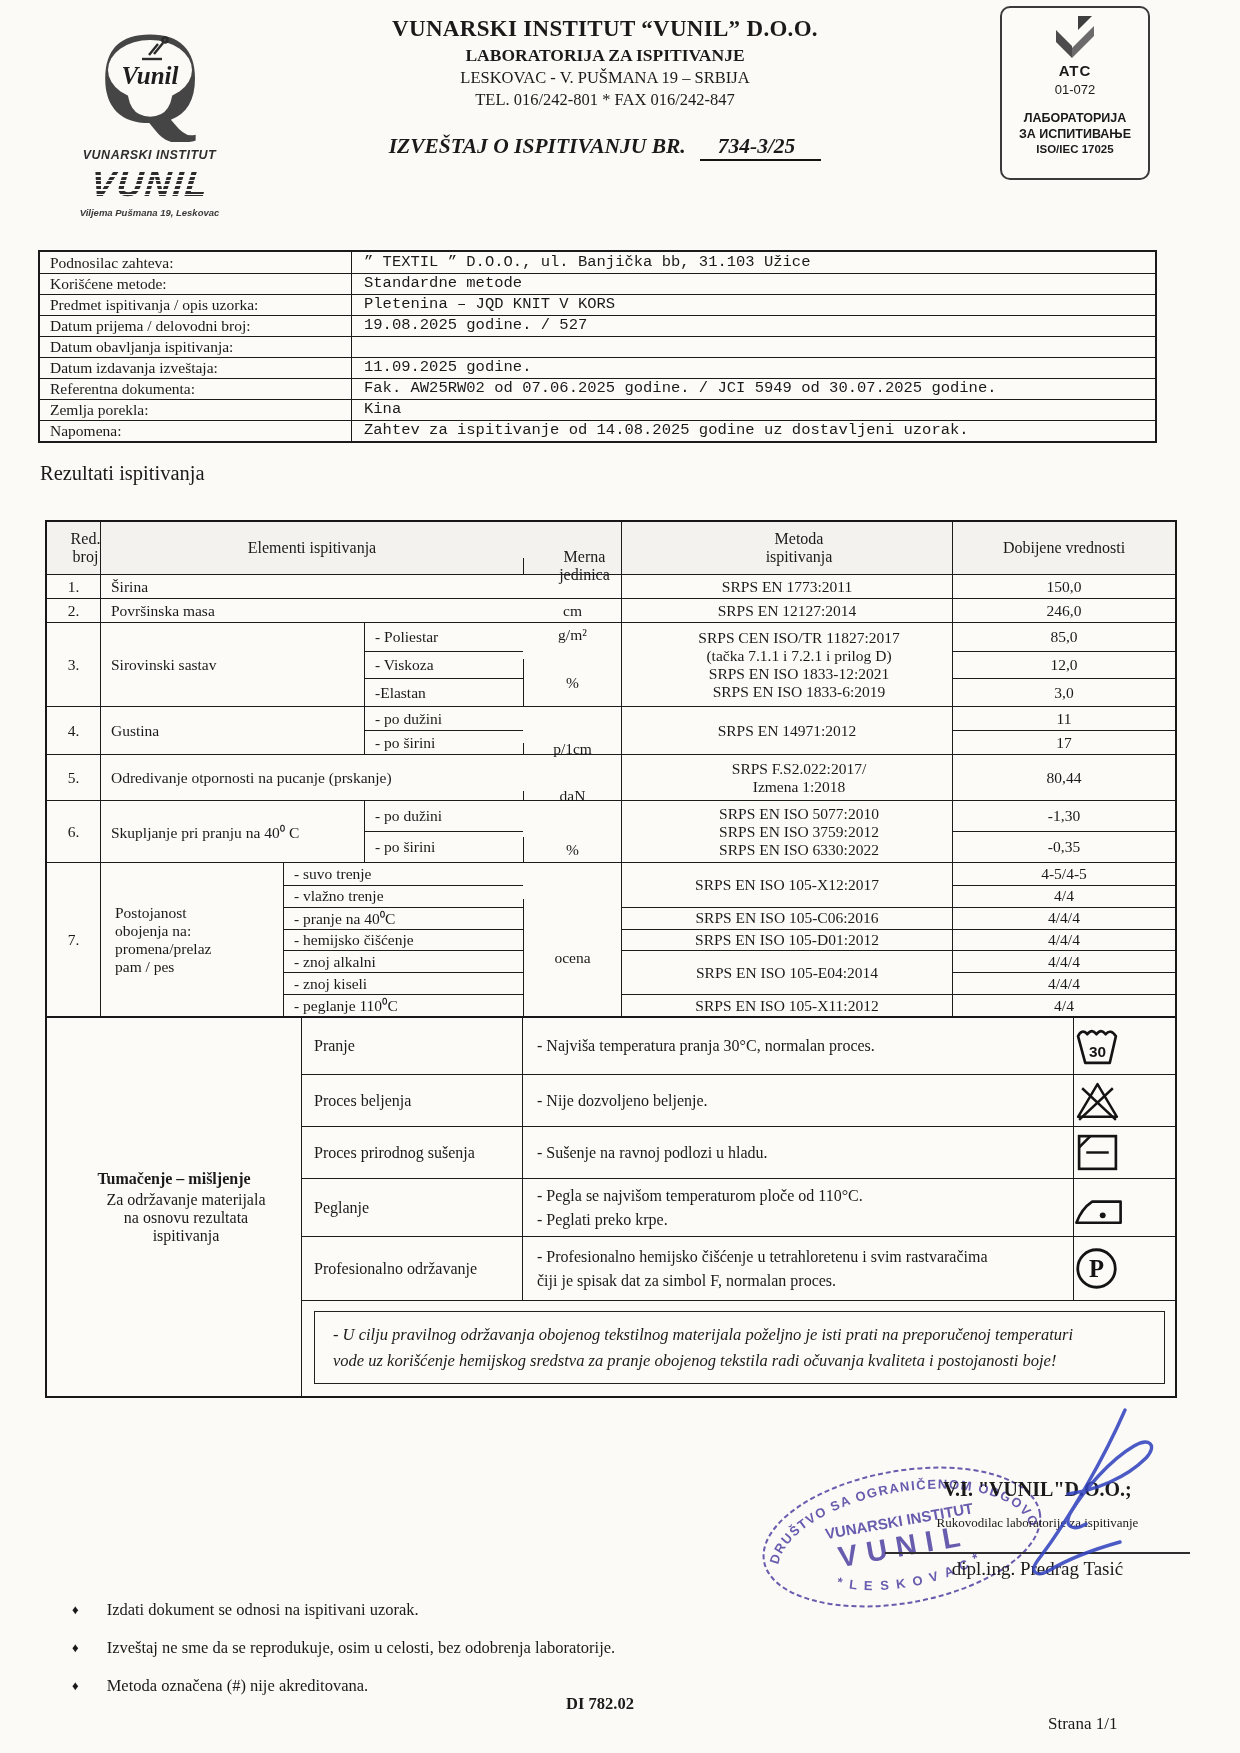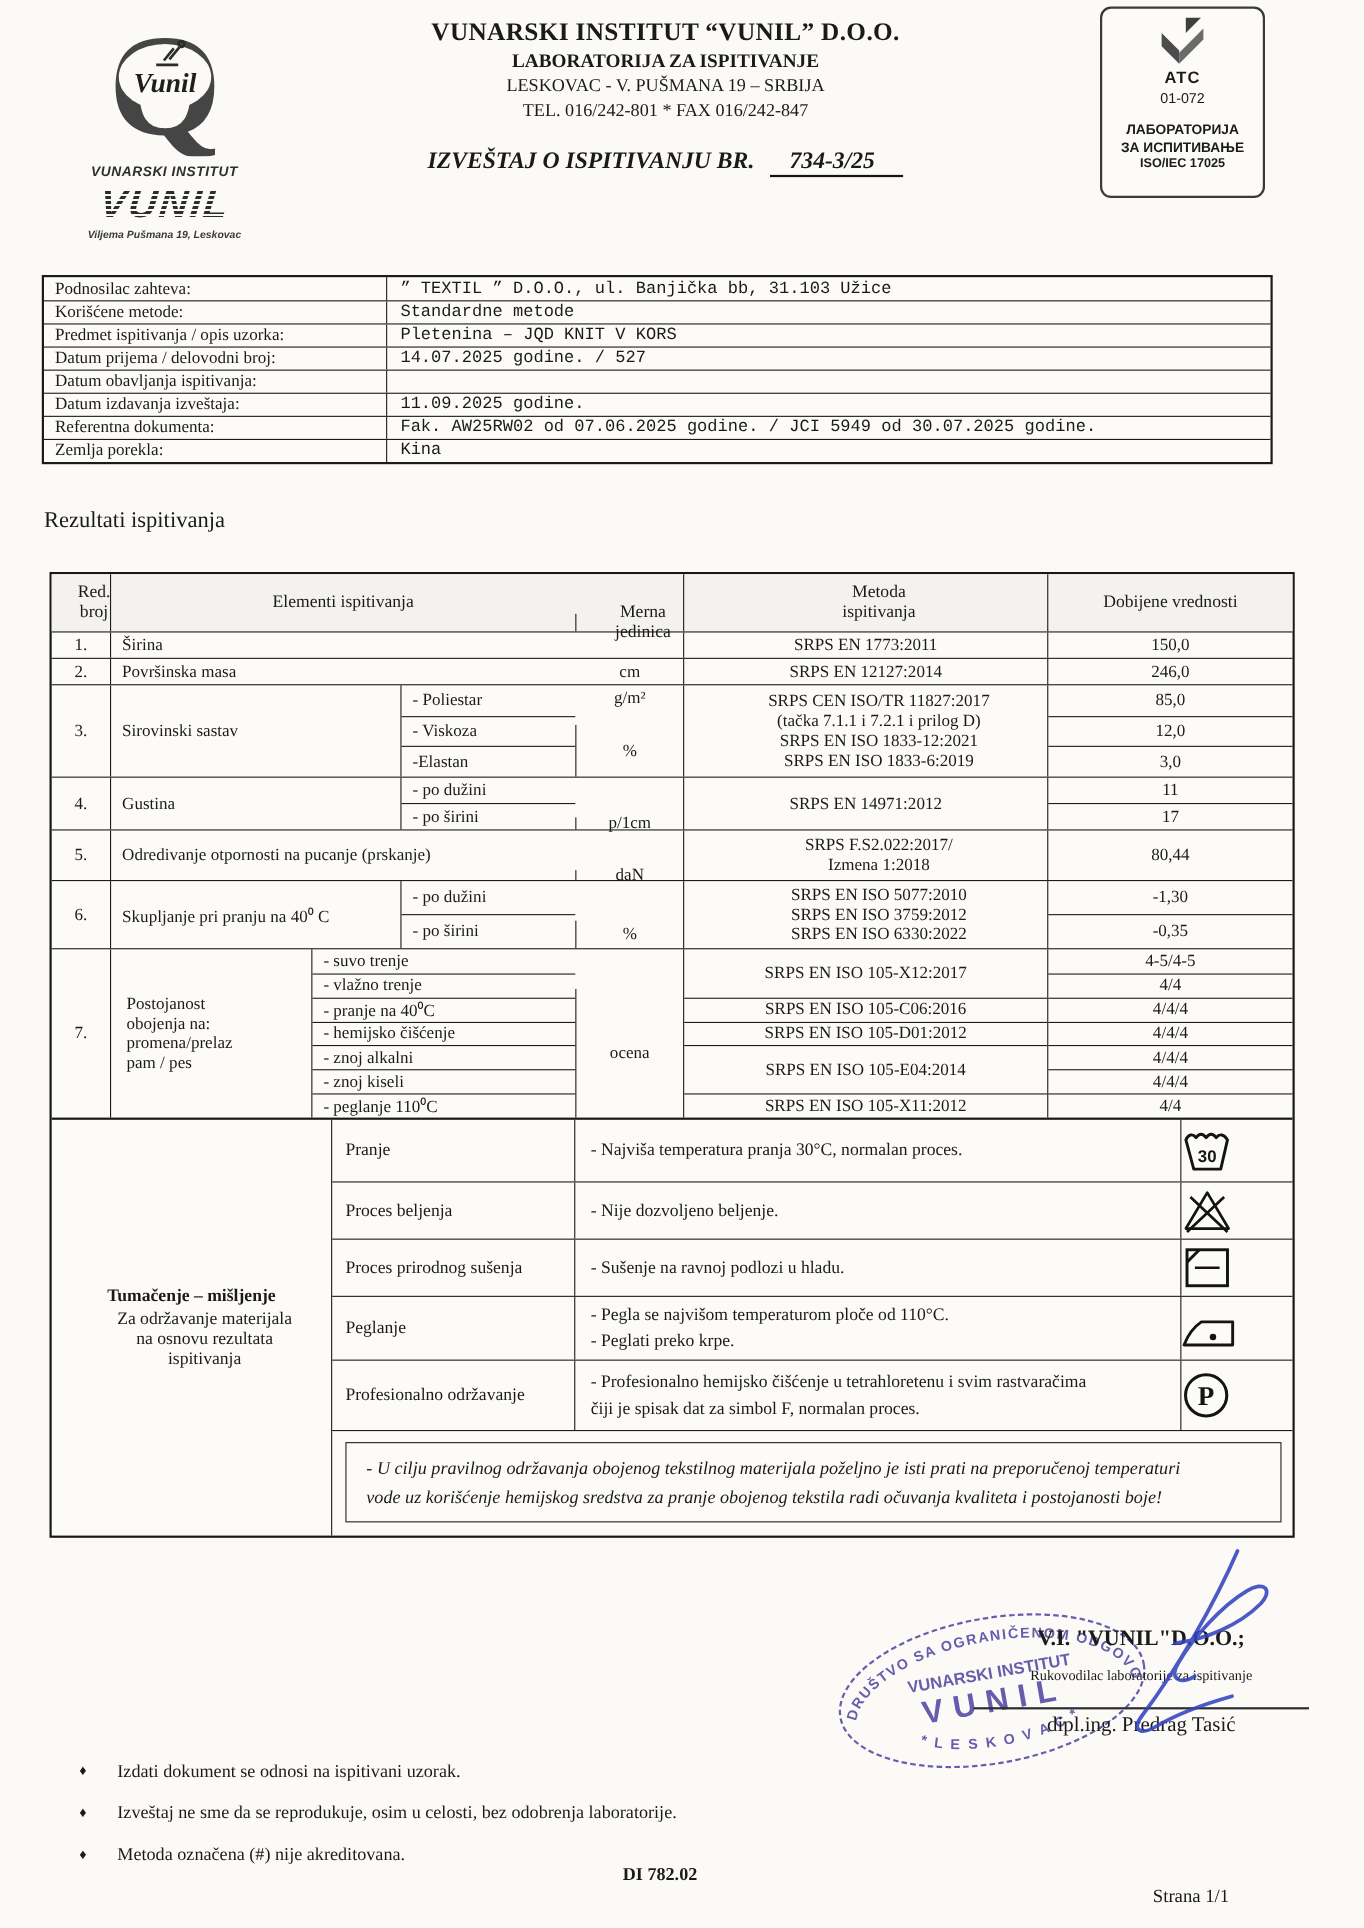--- a/index.html
+++ b/index.html
@@ -140,36 +140,40 @@
   <div class="irow">
       <div class="ilabel">Korišćene metode:</div>
       <div class="ivalue">Standardne metode</div>
     </div>
   <div class="irow">
       <div class="ilabel">Predmet ispitivanja / opis uzorka:</div>
       <div class="ivalue">Pletenina –  JQD KNIT V KORS</div>
     </div>
   <div class="irow">
       <div class="ilabel">Datum prijema / delovodni broj:</div>
-      <div class="ivalue">14.07.2025 godine.    /    527</div>
+      <div class="ivalue">19.08.2025 godine.    /    527</div>
     </div>
   <div class="irow">
       <div class="ilabel">Datum obavljanja ispitivanja:</div>
     </div>
   <div class="irow">
       <div class="ilabel">Datum izdavanja izveštaja:</div>
       <div class="ivalue">11.09.2025 godine.</div>
     </div>
   <div class="irow">
       <div class="ilabel">Referentna dokumenta:</div>
       <div class="ivalue">Fak.  AW25RW02 od 07.06.2025 godine.  /  JCI  5949 od 30.07.2025 godine.</div>
     </div>
   <div class="irow">
       <div class="ilabel">Zemlja porekla:</div>
       <div class="ivalue">Kina</div>
+    </div>
+  <div class="irow">
+      <div class="ilabel">Napomena:</div>
+      <div class="ivalue">Zahtev za ispitivanje od 14.08.2025 godine uz dostavljeni uzorak.</div>
     </div>
 </div>
 
 <div class="abs" id="res-heading">Rezultati ispitivanja</div>
 
 <div class="abs" id="rtable">
   <div class="rhead">
     <div class="hc w-no pre">Red.
 broj</div>
     <div class="hc w-elem bl">Elementi ispitivanja</div>

